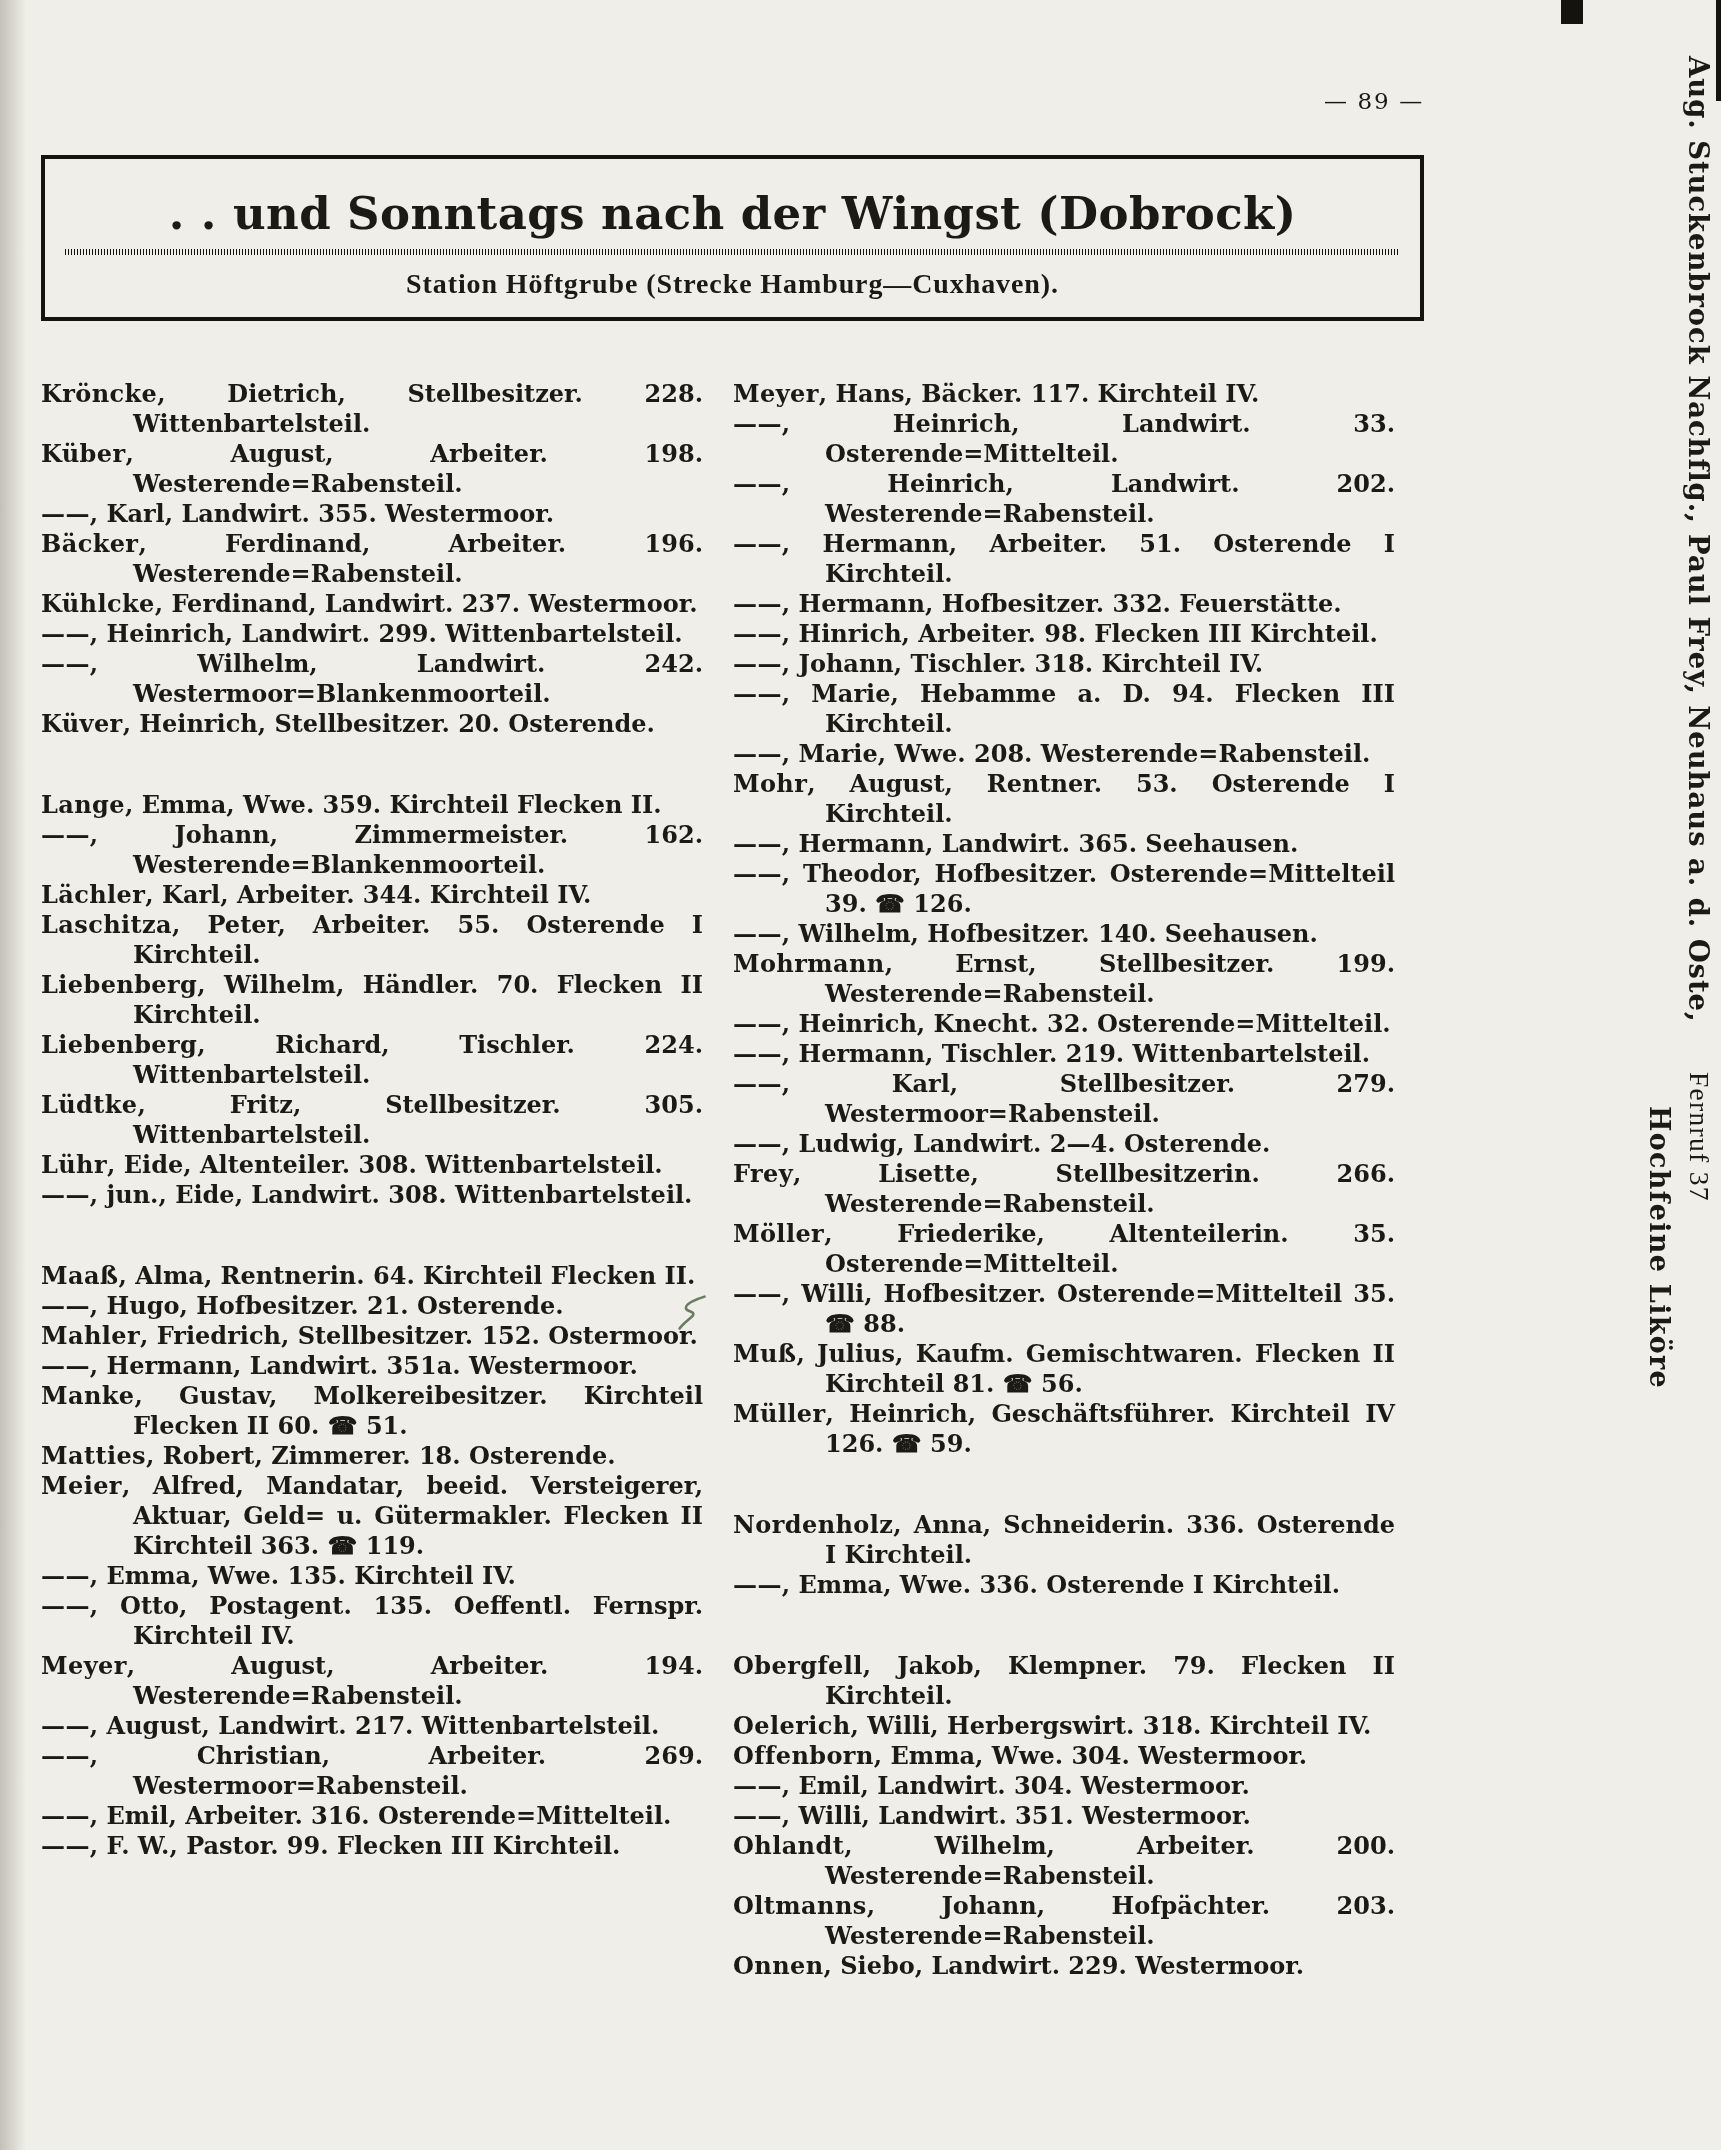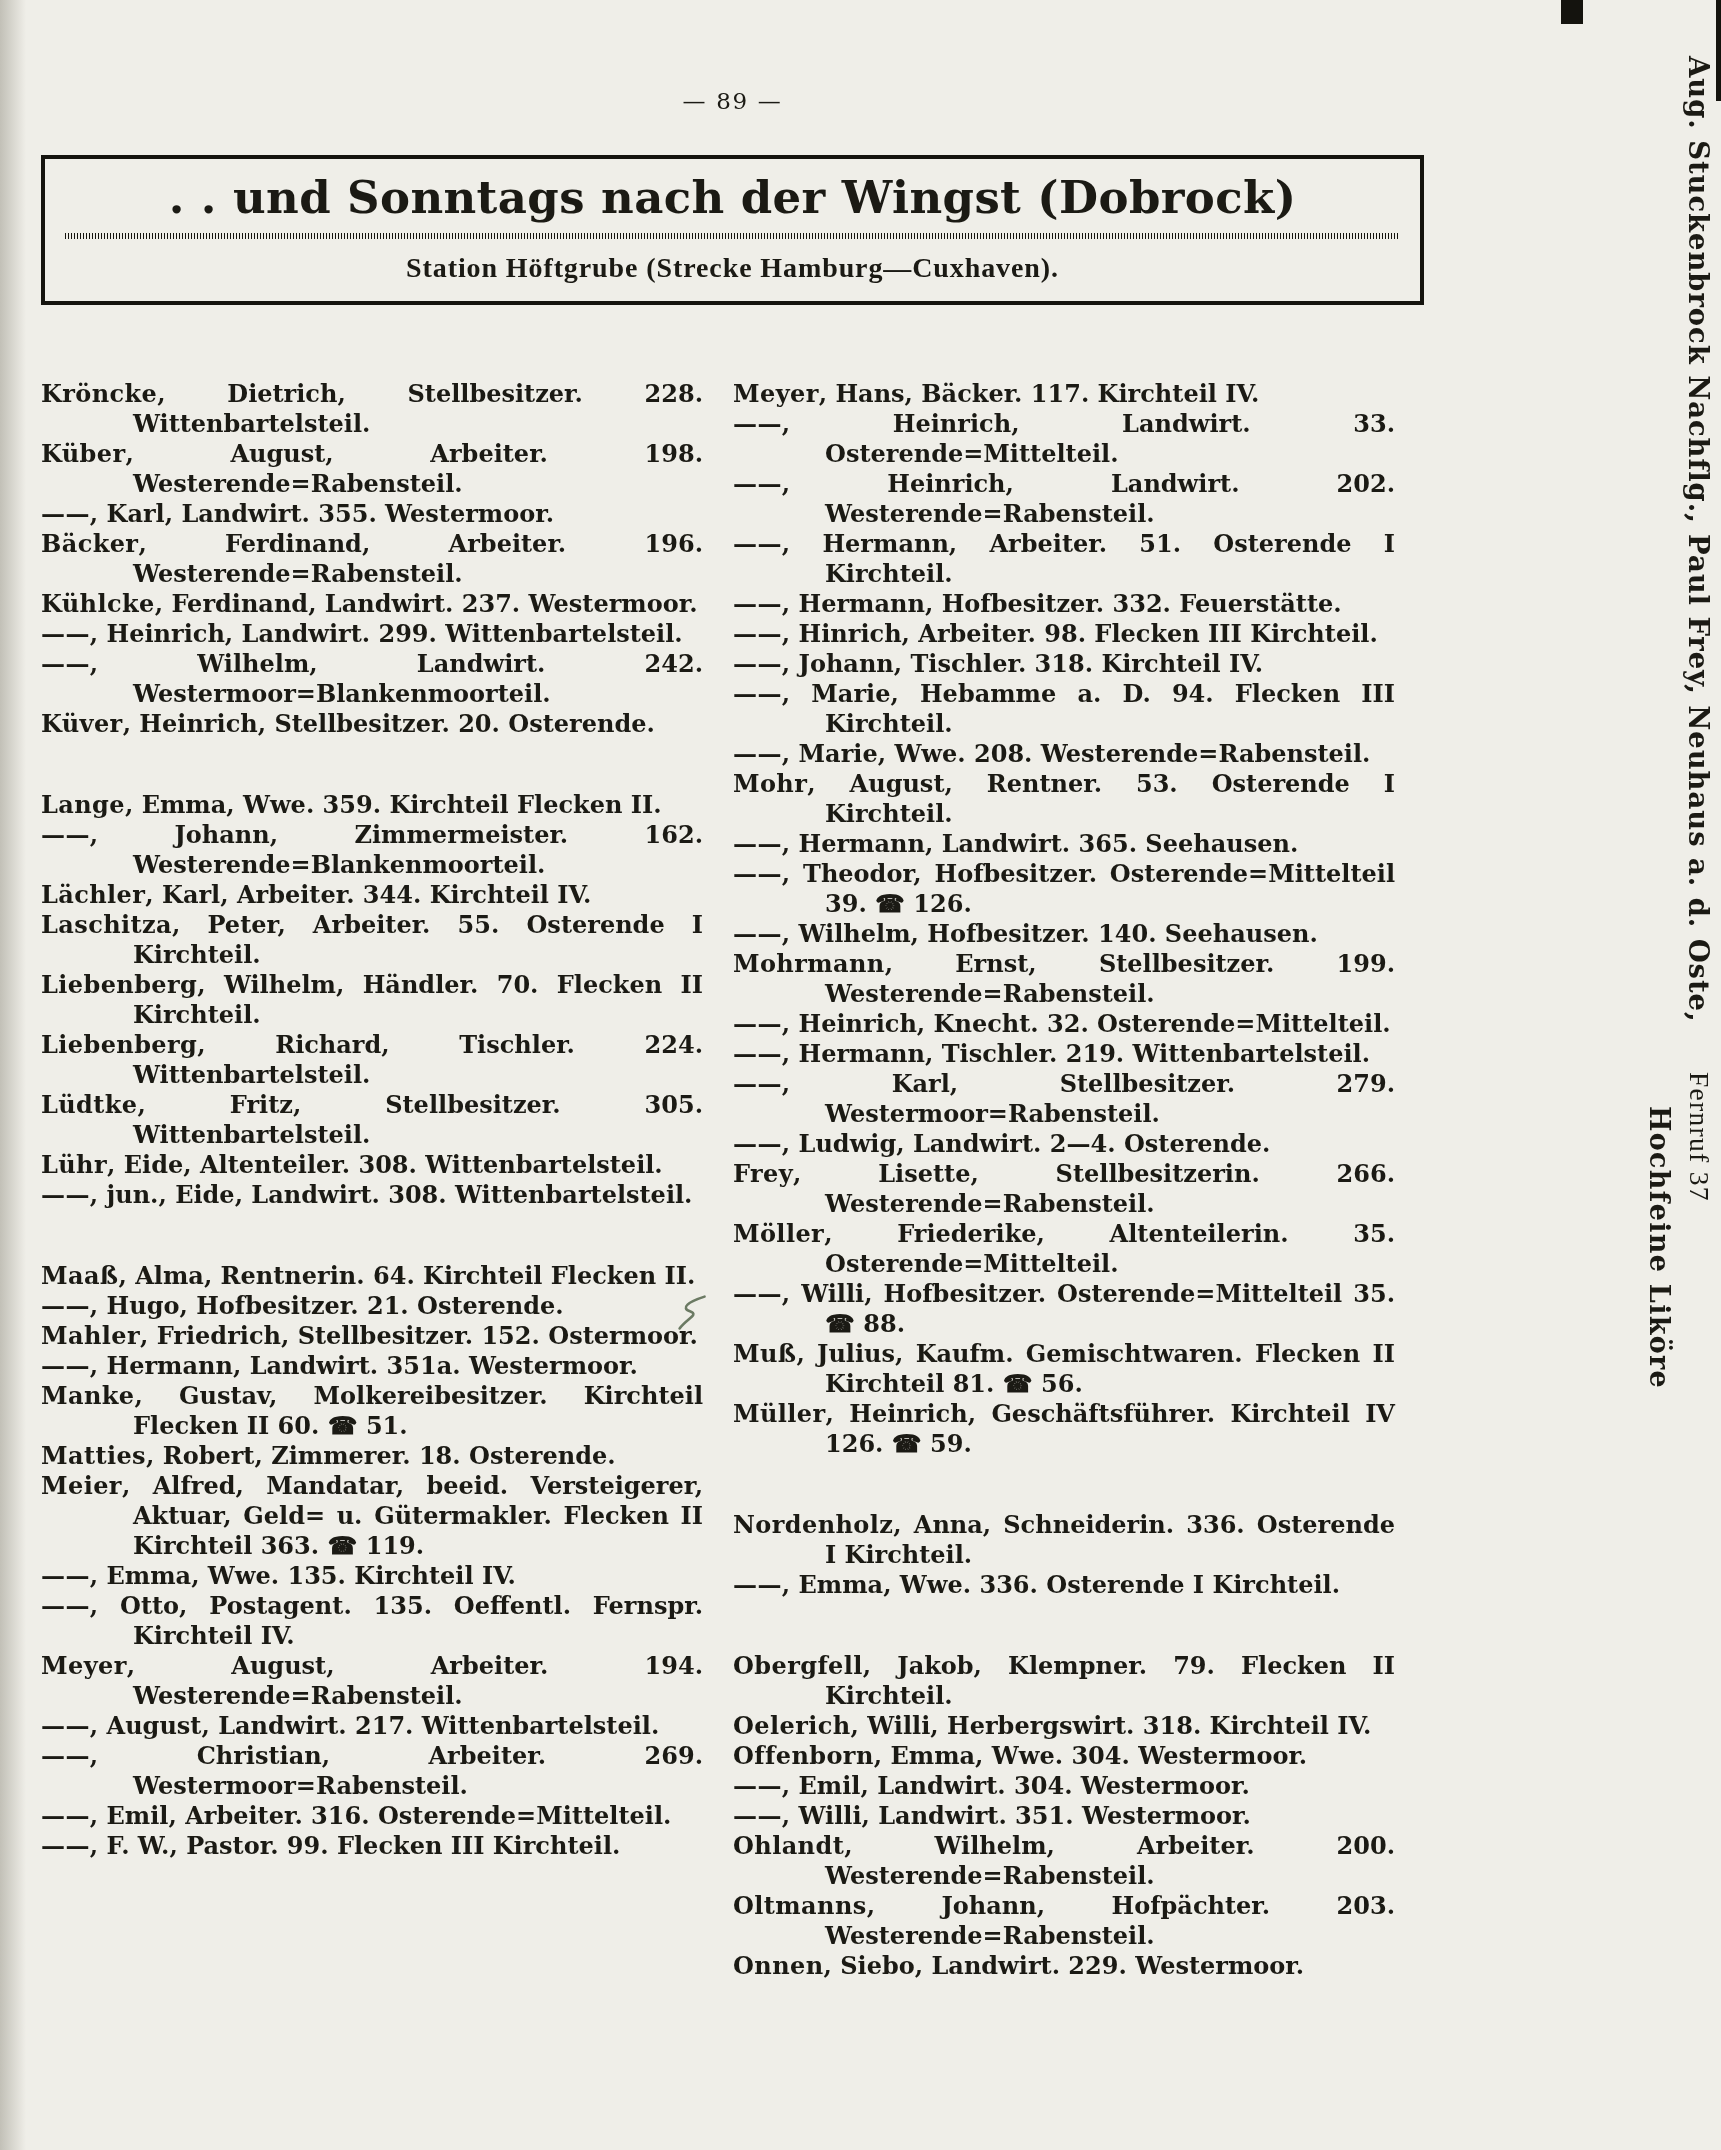--- a/index.html
+++ b/index.html
@@ -14,27 +14,27 @@
   .edge-left{
     position:absolute;left:0;top:0;bottom:0;width:26px;
     background:linear-gradient(to right,#c2c0b7,rgba(239,238,232,0));
   }
   .artifact{position:absolute;background:#14130e;}
   .a-tr1{left:1561px;top:0;width:22.4px;height:24px;}
   .a-tr2{left:1716px;top:0;width:5.2px;height:101px;}
 
   .page-number{
     position:absolute;top:88px;left:41px;width:1383px;
-    text-align:center;font-size:23px;letter-spacing:1.7px;
+    text-align:right;font-size:23px;letter-spacing:1.7px;
   }
 
   .banner{
     position:absolute;top:155px;left:41px;width:1383px;
     border:4.7px solid #14130e;box-sizing:border-box;
-    padding:12px 17px 17px;text-align:center;
+    padding:28px 17px 17px;text-align:center;
   }
   .banner-headline{
     font-size:45px;font-weight:bold;letter-spacing:0.4px;white-space:nowrap;
   }
   .banner-rule{
     height:6px;margin:8.6px 2.6px 13px;
     background:repeating-linear-gradient(90deg,#14130e 0 1.3px,transparent 1.3px 3px);
   }
   .banner-sub{
     font-family:"Liberation Serif", serif;

